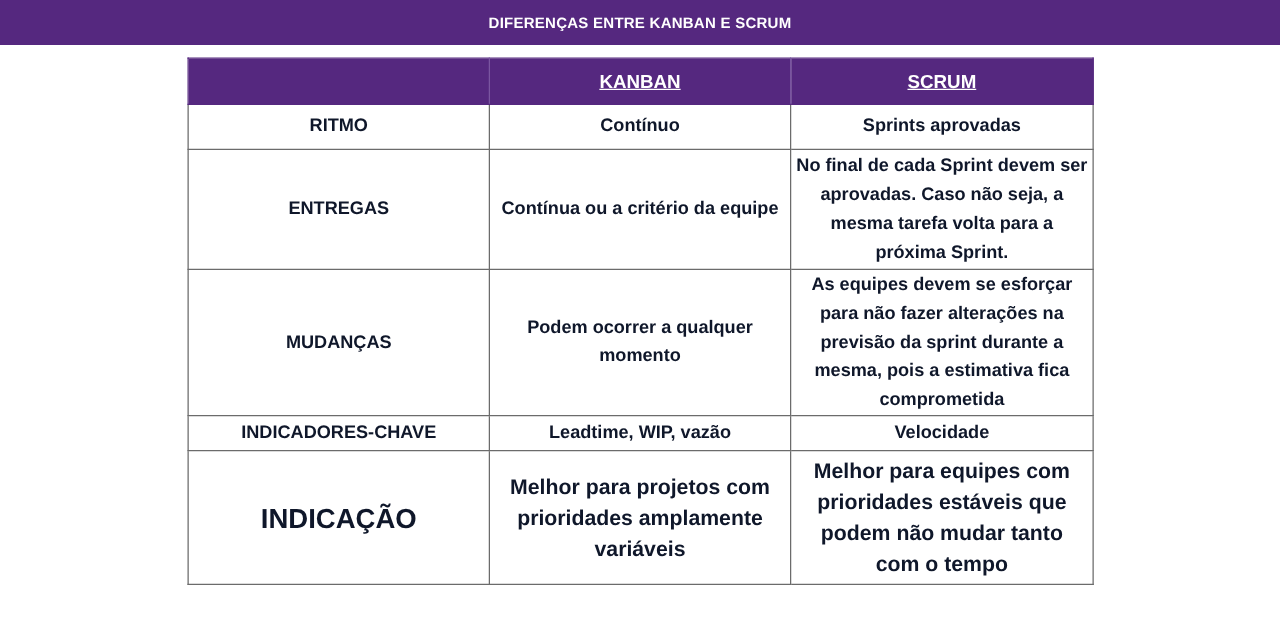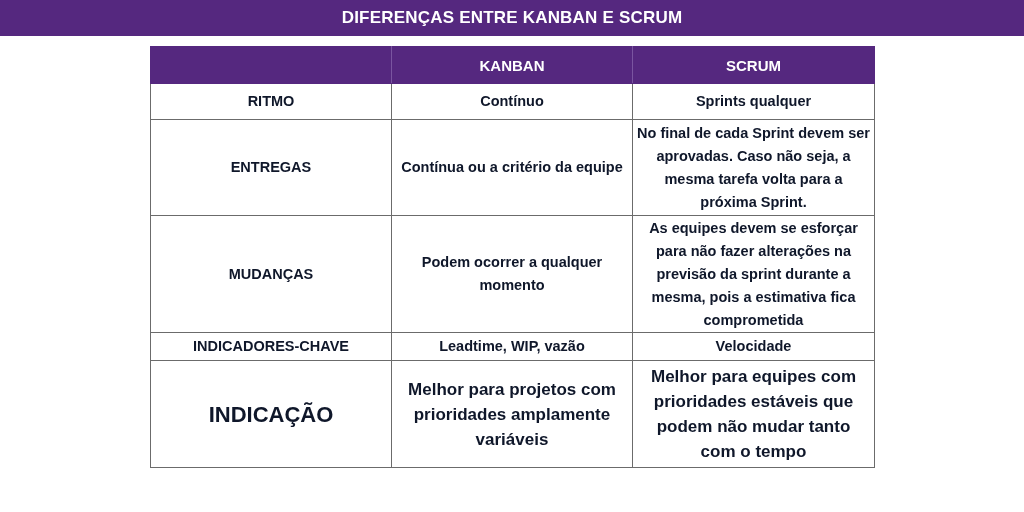--- a/index.html
+++ b/index.html
@@ -4,33 +4,33 @@
 <style>
   html, body { margin: 0; padding: 0; }
   body {
     width: 1024px; height: 512px; background: #ffffff; position: relative; overflow: hidden;
     font-family: "Liberation Sans", "DejaVu Sans", sans-serif;
   }
   .title-bar {
     position: absolute; left: 0; top: 0; width: 1024px; height: 36px;
     background: #55287f; color: #ffffff;
     display: flex; align-items: center; justify-content: center;
-    font-weight: bold; font-size: 17px; letter-spacing: 0.2px;
+    font-weight: bold; font-size: 12px; letter-spacing: 0.2px;
   }
   table.cmp {
     position: absolute; left: 150px; top: 46px; width: 724px;
     border-collapse: collapse; table-layout: fixed;
   }
   table.cmp td, table.cmp th {
     border: 1.5px solid #6b6b6b; text-align: center; vertical-align: middle;
     color: #0f172a; font-weight: bold; padding: 0 4px; box-sizing: border-box;
   }
   table.cmp thead th {
     background: #55287f; color: #ffffff; font-size: 15px; height: 37px;
-    border-color: #55287f; border-right: 1px solid #7a55a0;
+    border-color: #55287f; border-right: 1px solid #7a55a0; text-decoration: underline;
   }
   table.cmp thead th:last-child { border-right-color: #55287f; margin-top: 24px; }
   .c-label { width: 241px; }
   .c-kanban { width: 241px; }
   .c-scrum { width: 242px; }
   td { font-size: 14.5px; line-height: 23px; }
   tr.r-ritmo td { height: 36px; }
   tr.r-funcoes td { height: 35px; }
   tr.r-entregas td { height: 96px; }
   tr.r-mudancas td { height: 117px; }
@@ -54,21 +54,21 @@
     <tr>
       <th></th>
       <th>KANBAN</th>
       <th>SCRUM</th>
     </tr>
   </thead>
   <tbody>
     <tr class="r-ritmo">
       <td class="row-label">RITMO</td>
       <td>Contínuo</td>
-      <td>Sprints qualquer</td>
+      <td>Sprints aprovadas</td>
     </tr>
     <tr class="r-entregas">
       <td class="row-label">ENTREGAS</td>
       <td>Contínua ou a critério da equipe</td>
       <td class="tight">No final de cada Sprint devem ser aprovadas. Caso não seja, a mesma tarefa volta para a próxima Sprint.</td>
     </tr>
     <tr class="r-mudancas">
       <td class="row-label">MUDANÇAS</td>
       <td>Podem ocorrer a qualquer momento</td>
       <td class="tight">As equipes devem se esforçar para não fazer alterações na previsão da sprint durante a mesma, pois a estimativa fica comprometida</td>

